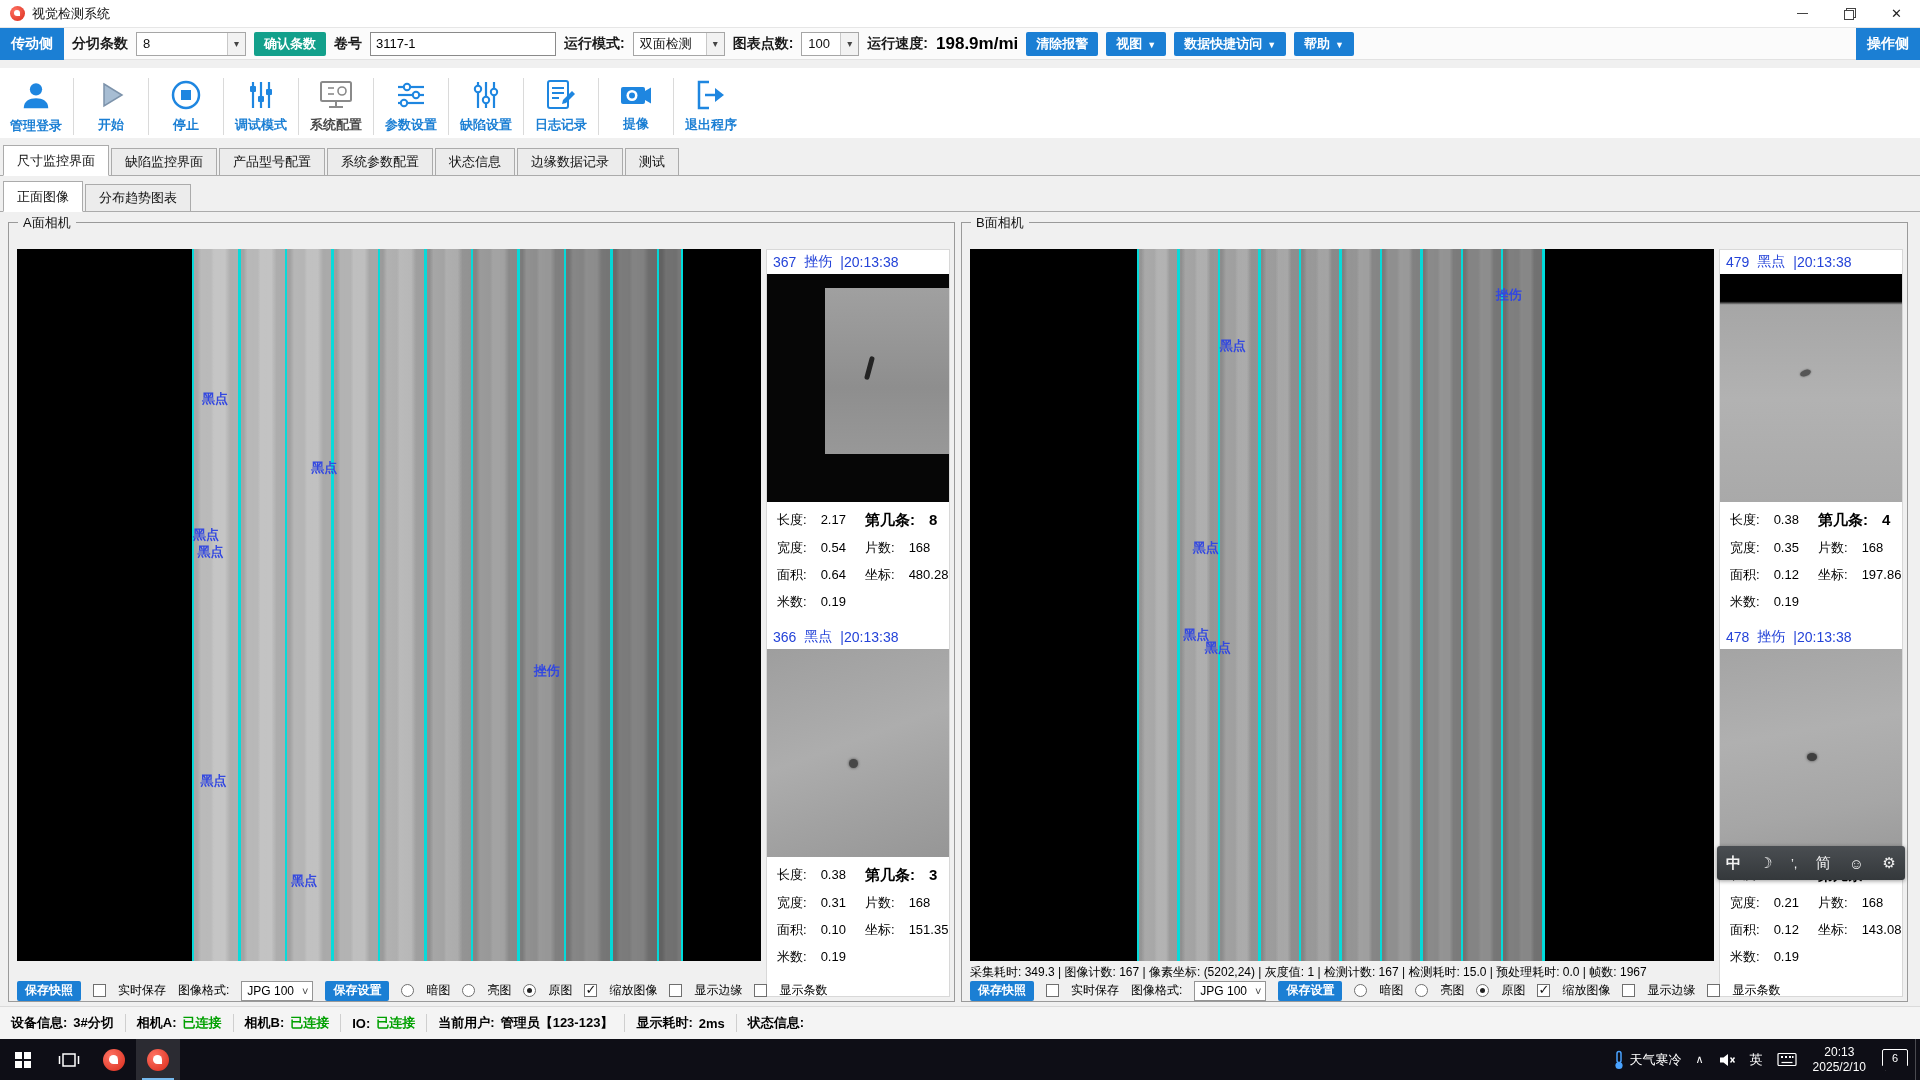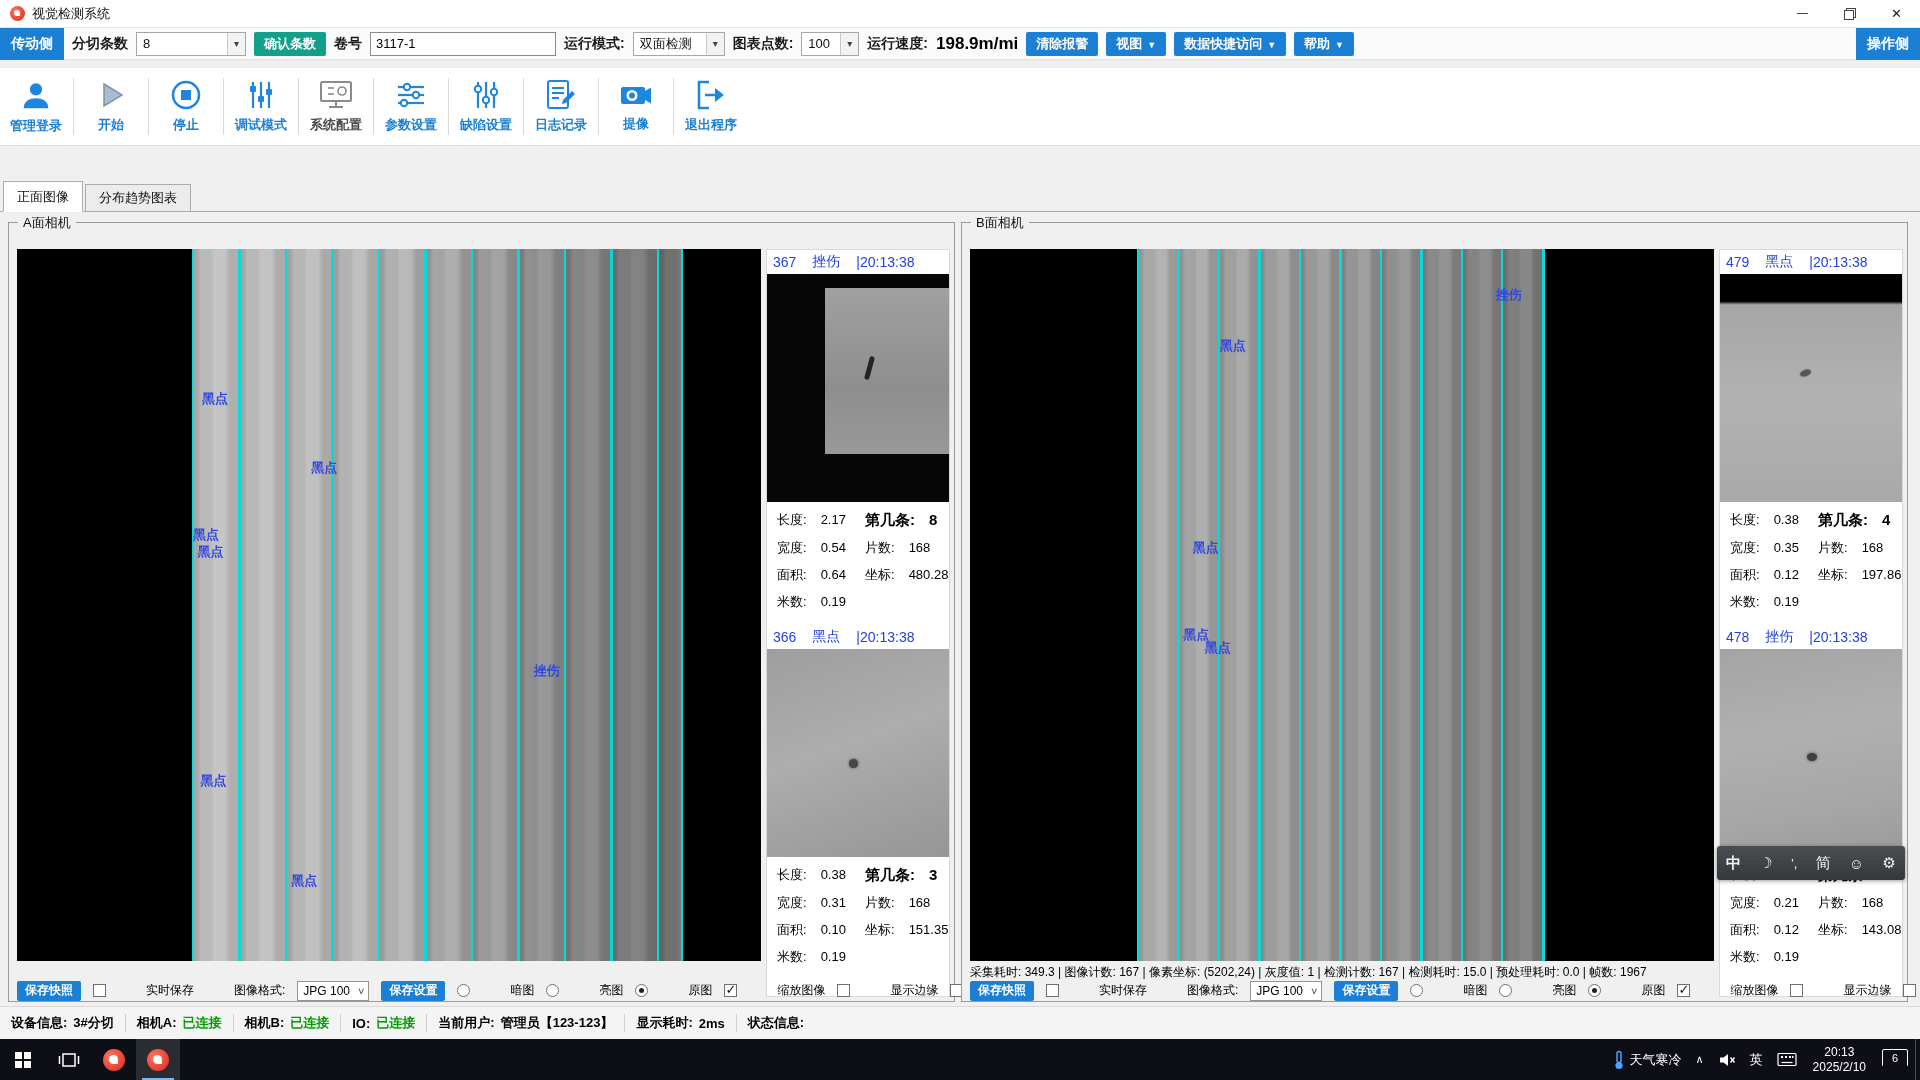--- a/index.html
+++ b/index.html
@@ -65,21 +65,21 @@
   .strips-b { left: 22.5%; width: 54.8%;
     background:
       repeating-linear-gradient(90deg, rgba(0,222,222,0.95) 0 2px, transparent 2px 40.5px),
       linear-gradient(90deg, rgba(255,255,255,0.12) 0%, rgba(0,0,0,0.06) 55%, rgba(0,0,0,0.22) 100%),
       repeating-linear-gradient(90deg, #868686 0 4px, #9d9d9d 8px 17px, #aaaaaa 20px 29px, #909090 33px 40.5px);
     border-right: 2px solid rgba(0,222,222,0.95); }
   .defect-marker { position: absolute; transform: translate(-50%,-50%); color: #3348e0; font-size: 13px; font-weight: bold; z-index: 5; white-space: nowrap; }
 
   .defect-col { position: absolute; left: 757px; top: 26px; width: 184px; height: 748px; background: #fff; border: 1px solid #d8d8d8; }
   .defect-card { position: absolute; left: 0; width: 100%; background: #fff; }
-  .defect-header { height: 24px; display: flex; align-items: center; gap: 16px; padding: 0 6px; color: #2443d8; font-size: 14px; white-space: nowrap; }
+  .defect-header { height: 24px; display: flex; align-items: center; gap: 8px; padding: 0 6px; color: #2443d8; font-size: 14px; white-space: nowrap; }
   .thumb { position: relative; width: 100%; background: #060606; overflow: hidden; }
   .t-a1 { height: 228px; }
   .t-a1 .patch { position: absolute; left: 32%; top: 6%; right: 0; height: 73%; background: linear-gradient(180deg, #a0a0a0, #8e8e8e 60%, #989898); }
   .t-a1 .mark { position: absolute; left: 55%; top: 36%; width: 5px; height: 24px; border-radius: 3px; background: #242424; transform: rotate(15deg); }
   .t-a2 { height: 208px; background: linear-gradient(160deg, #9e9e9e, #adadad 45%, #a2a2a2 70%, #969696); }
   .t-a2 .mark { position: absolute; left: 45%; top: 53%; width: 9px; height: 9px; border-radius: 50%; background: #474747; box-shadow: 0 0 3px #474747; }
   .t-b1 { height: 228px; background: linear-gradient(180deg, #000 0%, #000 12%, #a6a6a6 13.5%, #b2b2b2 55%, #a9a9a9 100%); }
   .t-b1 .mark { position: absolute; left: 44%; top: 42%; width: 11px; height: 6px; border-radius: 50%; background: #565656; transform: rotate(-20deg); box-shadow: 0 0 2px #565656; }
   .t-b2 { height: 208px; background: linear-gradient(170deg, #a4a4a4, #b0b0b0 40%, #a6a6a6 75%, #9a9a9a); }
   .t-b2 .mark { position: absolute; left: 48%; top: 50%; width: 10px; height: 8px; border-radius: 50%; background: #3f3f3f; box-shadow: 0 0 3px #3f3f3f; }
@@ -87,21 +87,21 @@
   .cell { display: flex; gap: 14px; align-items: baseline; white-space: nowrap; }
   .strip-cell { font-size: 15px; font-weight: bold; }
 
   .cam-stats { position: absolute; left: 8px; top: 741px; width: 744px; font-size: 12px; color: #000; white-space: nowrap; overflow: hidden; }
   .cam-controls { position: absolute; left: 8px; top: 757px; width: 744px; height: 21px; display: flex; align-items: center; gap: 12px; font-size: 12px; color: #000; }
   .mini-btn { background: #1b7fd4; color: #fff; font-size: 12px; font-weight: bold; height: 20px; padding: 0 8px; display: flex; align-items: center; border-radius: 2px; white-space: nowrap; flex: none; }
   .chk { width: 13px; height: 13px; border: 1px solid #6f6f6f; background: #fff; display: inline-block; position: relative; flex: none; }
   .chk.checked::after { content: "✓"; position: absolute; left: 0; top: -3px; font-size: 13px; color: #111; }
   .radio { width: 13px; height: 13px; border: 1px solid #6f6f6f; border-radius: 50%; background: #fff; display: inline-block; position: relative; flex: none; }
   .radio.selected::after { content: ""; position: absolute; left: 3px; top: 3px; width: 5px; height: 5px; border-radius: 50%; background: #222; }
-  .ctl-label { white-space: nowrap; margin-left: 28px; }
+  .ctl-label { white-space: nowrap; }
   .fmt-combo { height: 20px; border: 1px solid #949494; background: #fff; font-size: 12px; display: flex; align-items: center; padding-left: 5px; gap: 4px; white-space: nowrap; flex: none; }
   .fmt-caret::after { content: "˅"; font-size: 11px; color: #444; padding: 0 4px; }
 
   
   .statusbar { position: absolute; top: 1006px; left: 0; width: 100%; height: 33px; background: #f4f4f4; border-top: 1px solid #dadada; display: flex; align-items: center; font-size: 13px; }
   .sb-seg { padding: 0 11px; display: flex; gap: 6px; align-items: center; white-space: nowrap; }
   .sb-b { font-weight: bold; color: #000; }
   .sb-div { width: 1px; height: 18px; background: #cfcfcf; }
   .green { color: #00a000; }
 
@@ -296,20 +296,29 @@
     <div class="tool-item">
       <svg width="32" height="32" viewBox="0 0 32 32">
           <path d="M14 3 H4 V29 H14" fill="none" stroke="#1e86e0" stroke-width="2.5"></path>
           <line x1="10" y1="16" x2="24" y2="16" stroke="#1e86e0" stroke-width="2.5"></line>
           <path d="M20 9 L29 16 L20 23 Z" fill="#1e86e0"></path>
         </svg>
       <span class="tool-label">退出程序</span>
     </div>
   </div>
 
+  <div class="tabstrip tabstrip1">
+    <div class="tab active">尺寸监控界面</div>
+    <div class="tab">缺陷监控界面</div>
+    <div class="tab">产品型号配置</div>
+    <div class="tab">系统参数配置</div>
+    <div class="tab">状态信息</div>
+    <div class="tab">边缘数据记录</div>
+    <div class="tab">测试</div>
+  </div>
 
   <div class="tabstrip tabstrip2">
     <div class="tab active">正面图像</div>
     <div class="tab">分布趋势图表</div>
   </div>
 
   <div class="main">
 
     <div class="group group-a">
       <span class="group-label">A面相机</span>

